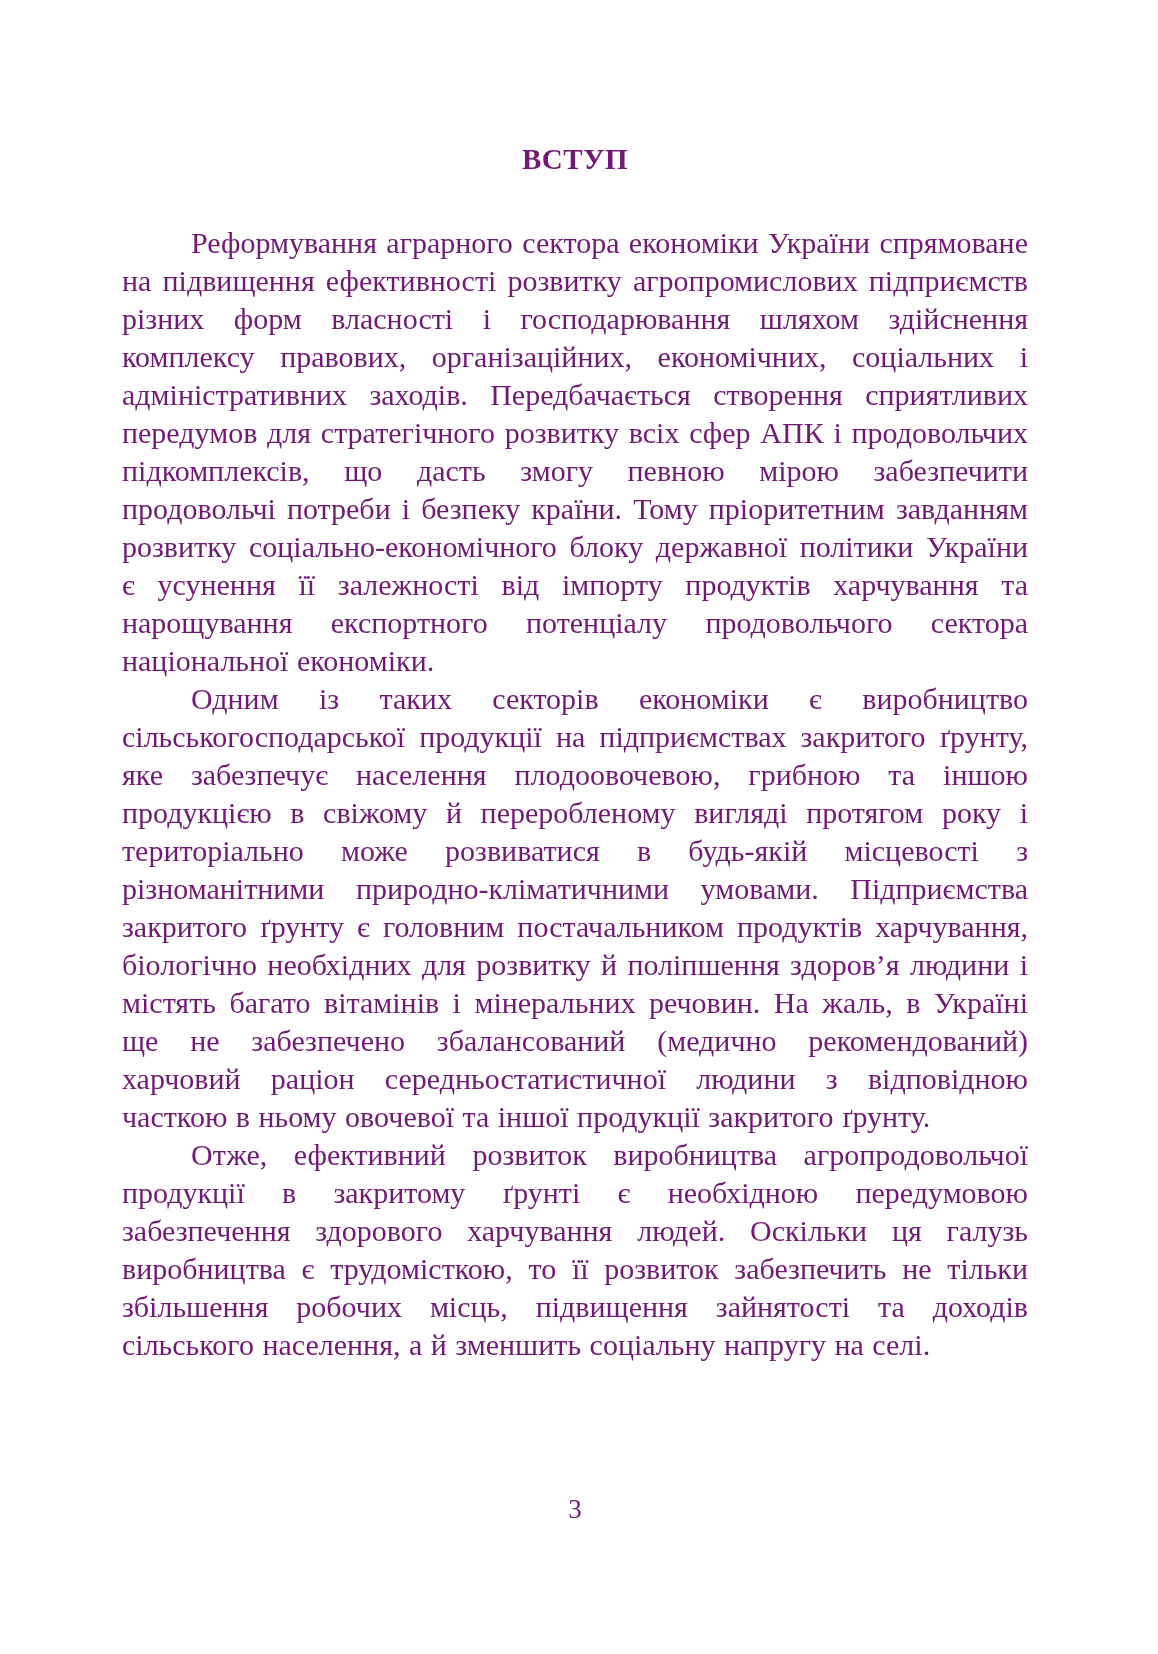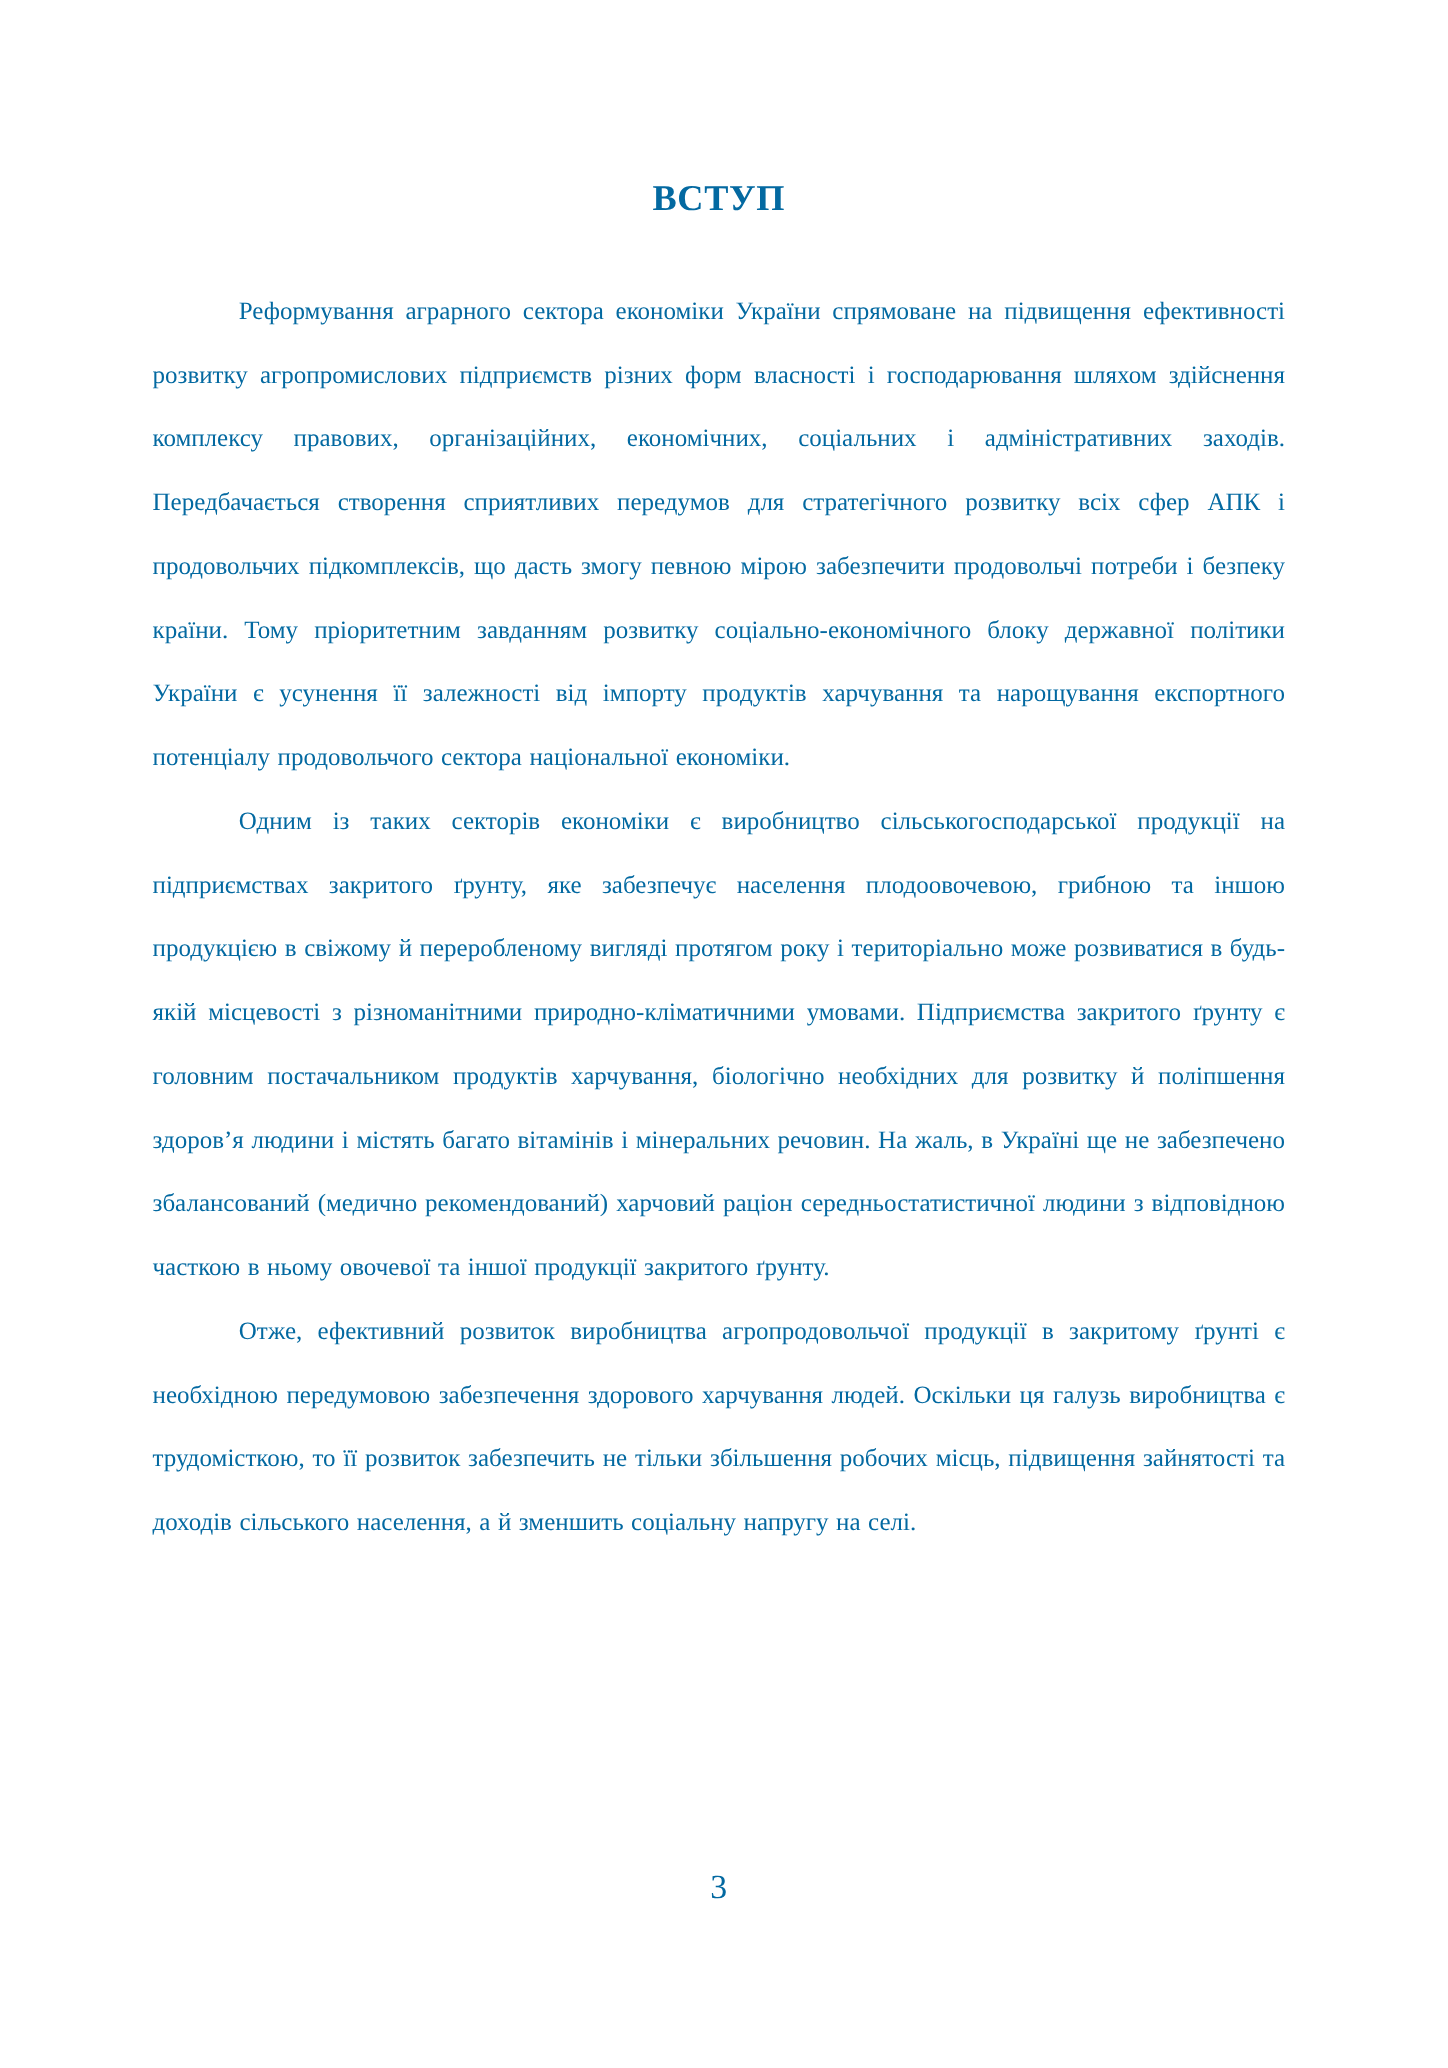--- a/index.html
+++ b/index.html
@@ -5,21 +5,21 @@
   html, body {
     margin: 0;
     padding: 0;
     background: #ffffff;
   }
   .page {
     position: relative;
     width: 1158px;
     height: 1654px;
     background: #ffffff;
-    color: #0369a1;
+    color: #701a75;
     font-family: "Liberation Serif", "DejaVu Serif", serif;
     overflow: hidden;
   }
   .content {
     position: absolute;
     left: 122px;
     top: 144px;
     width: 906px;
   }
   .doc-title {
@@ -27,22 +27,22 @@
     text-align: center;
     font-size: 29px;
     line-height: 31px;
     font-weight: bold;
     letter-spacing: 0.5px;
   }
   .doc-paragraph {
     margin: 0;
     text-align: justify;
     text-indent: 69px;
-    font-size: 20px;
-    line-height: 51px;
+    font-size: 30px;
+    line-height: 38px;
     word-spacing: 1px;
   }
   .page-number {
     position: absolute;
     left: 122px;
     top: 1494px;
     width: 906px;
     text-align: center;
     font-size: 27px;
     line-height: 30px;

